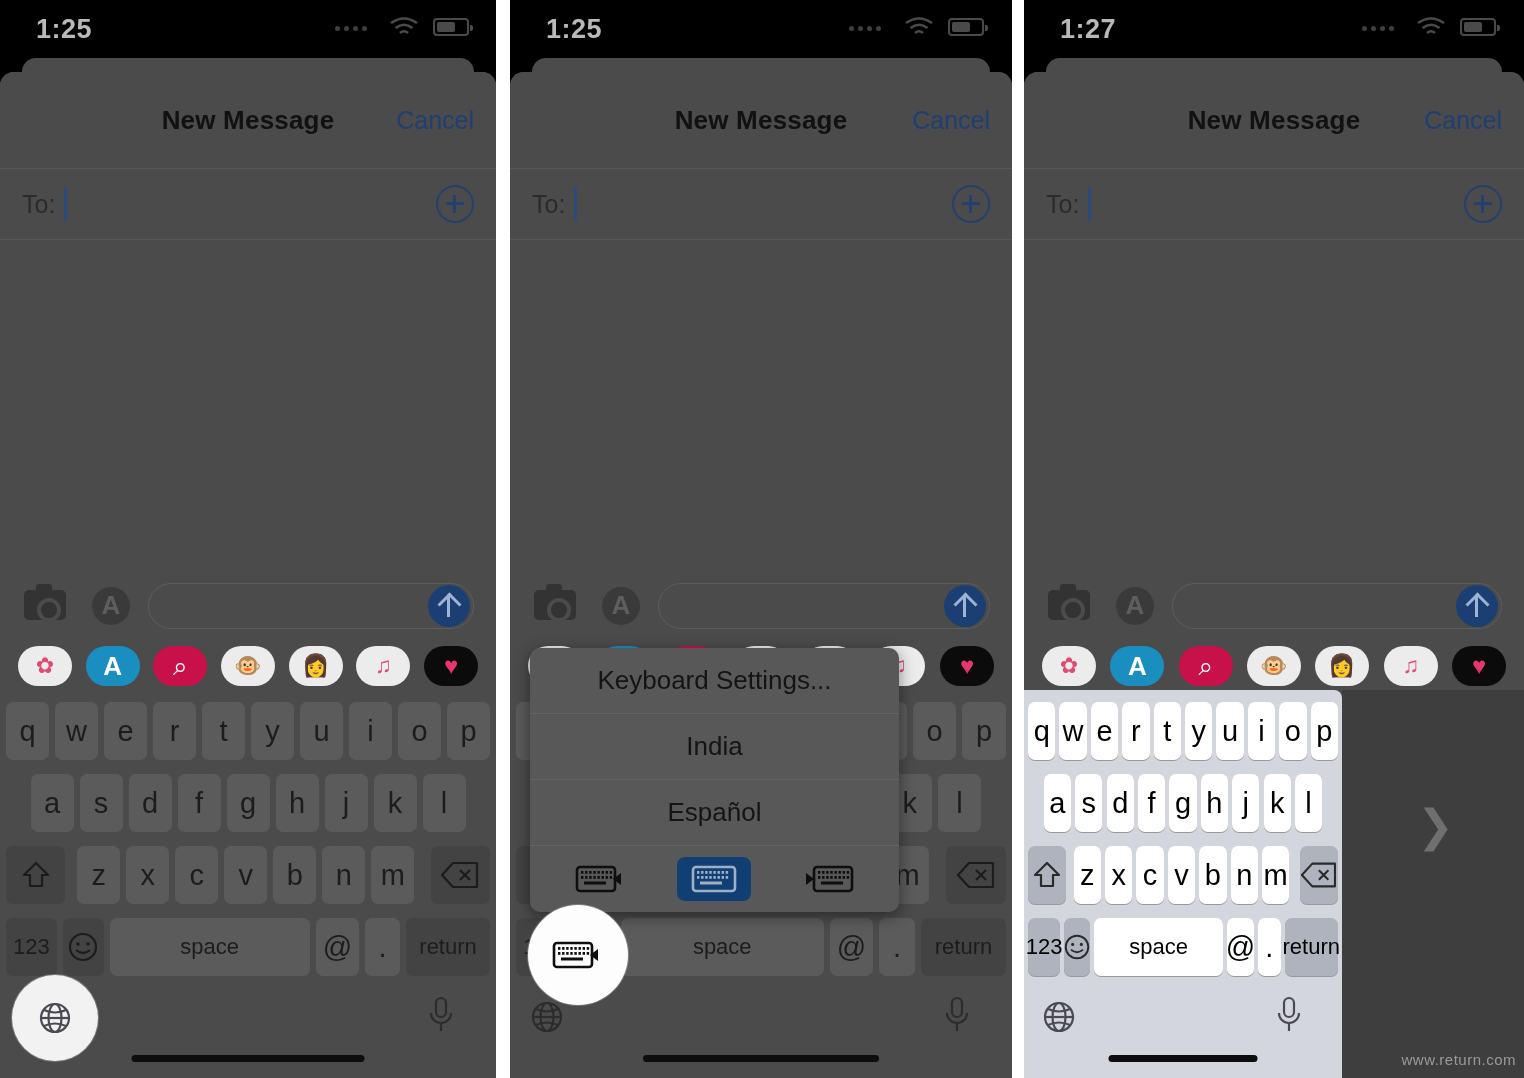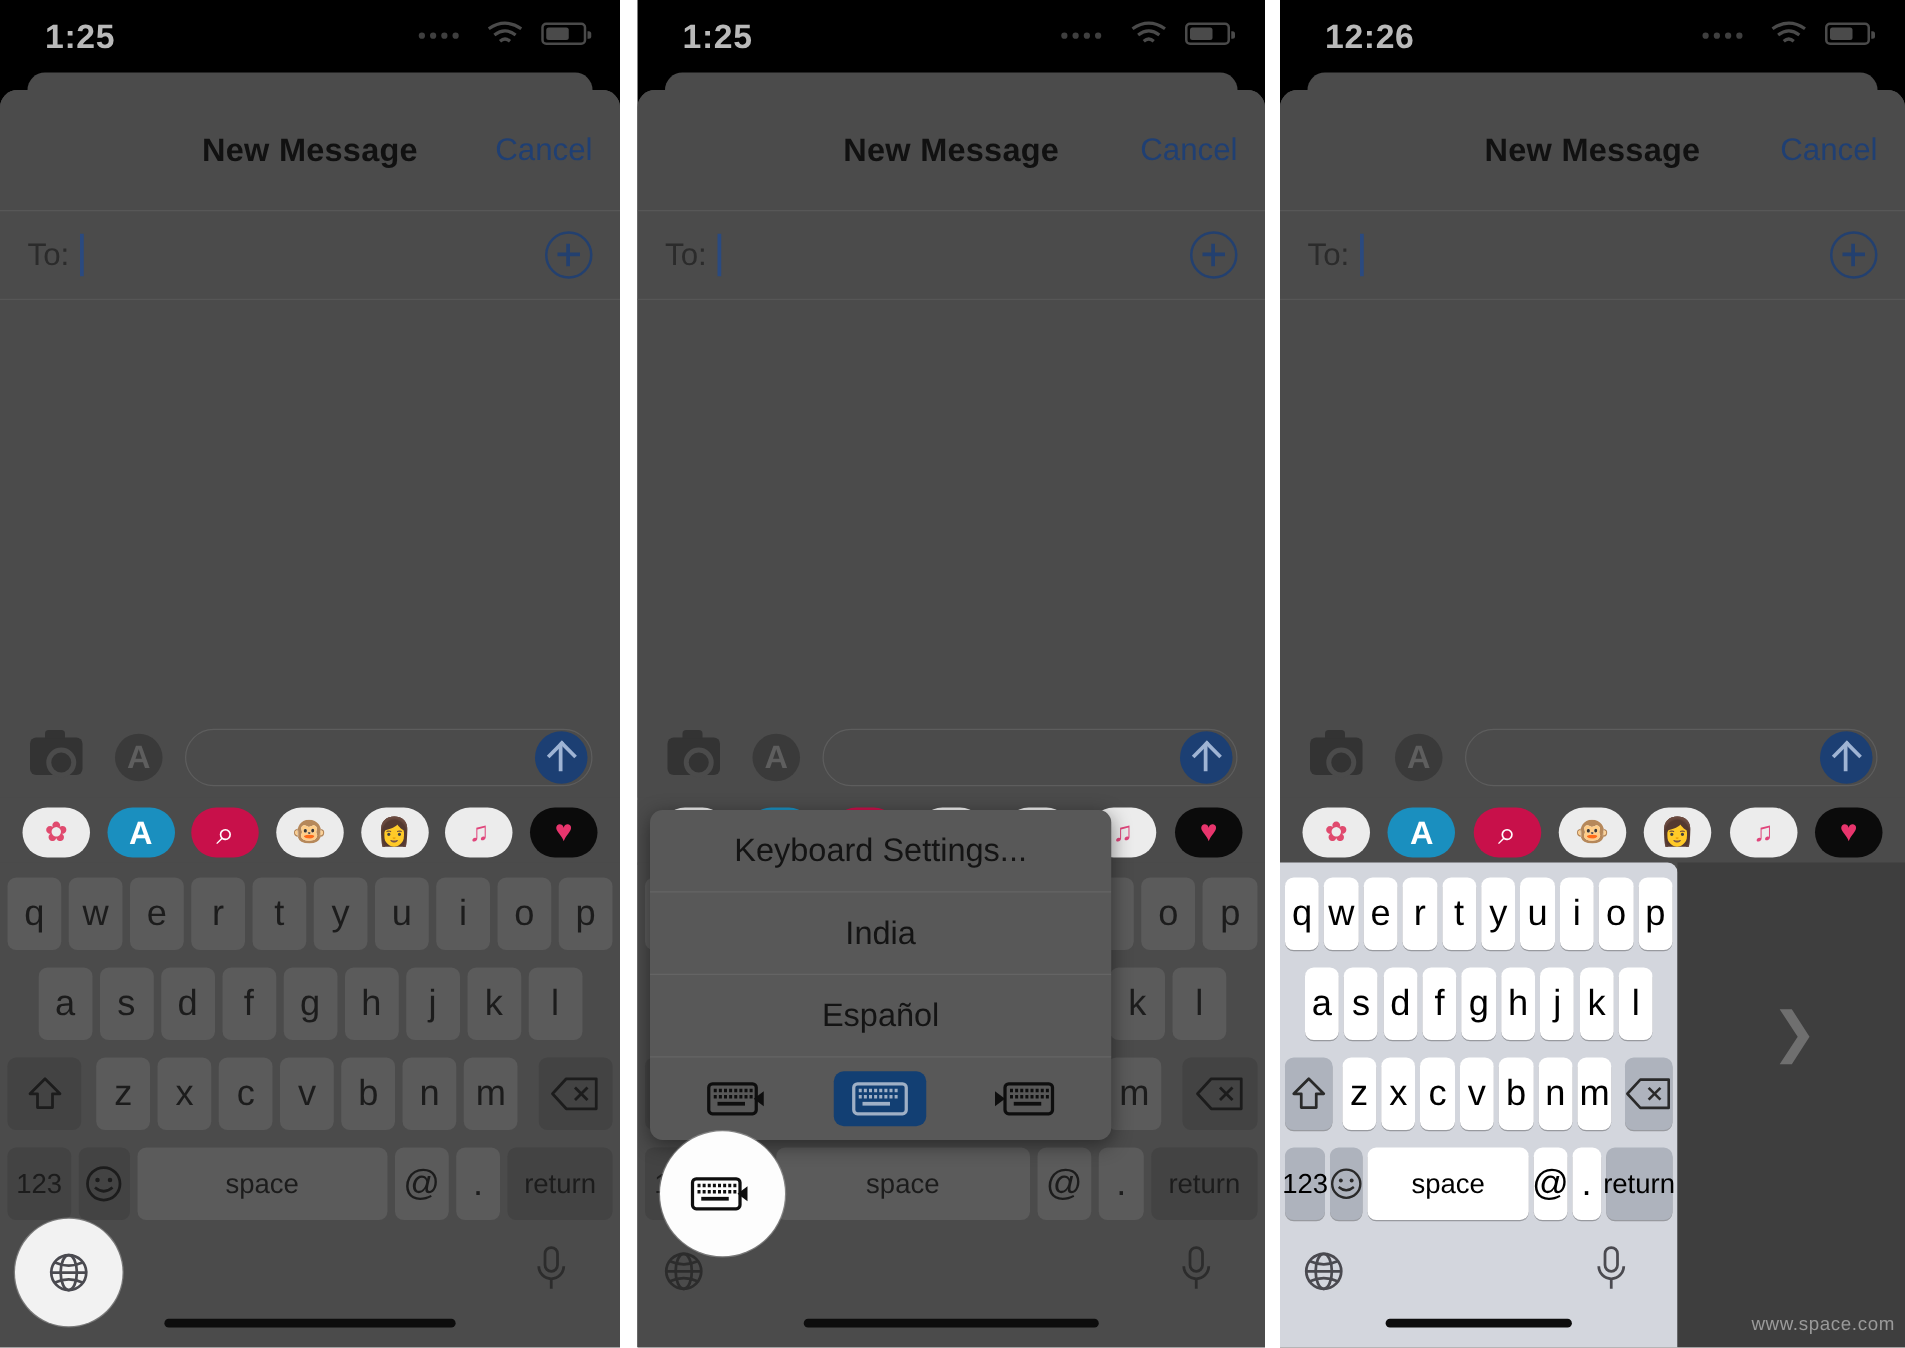--- a/index.html
+++ b/index.html
@@ -433,21 +433,21 @@
               <path d="M6 9 Q17 14 28 9" fill="none" stroke="#2c2c2c" stroke-width="2"></path>
               <path d="M6 25 Q17 20 28 25" fill="none" stroke="#2c2c2c" stroke-width="2"></path>
             </svg></div>
           <div class="mic-key" style="right: 24px; top: 305px;"><svg viewBox="0 0 30 40" width="30" height="40">
               <rect x="10" y="3" width="10" height="19" rx="5" fill="none" stroke="#2c2c2c" stroke-width="2.2"></rect>
               <path d="M5 18 a10 10 0 0 0 20 0" fill="none" stroke="#2c2c2c" stroke-width="2.2"></path>
               <line x1="15" y1="28" x2="15" y2="36" stroke="#2c2c2c" stroke-width="2.2"></line>
             </svg></div>
           <div class="homebar" style="width: 236px;"></div>
         </div>
-        <div class="popup" style="left: 10px; top: 576px; width: 369px;">
+        <div class="popup" style="left: 20px; top: 576px; width: 369px;">
           <div class="popup-item">Keyboard Settings...</div>
           <div class="popup-item">India</div>
           <div class="popup-item">Español</div>
           <div class="popup-modes">
             <div class="mode-btn">
               <svg viewBox="0 0 52 32" width="52" height="32">
                 <rect x="2" y="4" width="38" height="24" rx="3" fill="none" stroke="#0e0e0e" stroke-width="2.6"></rect>
                 <rect x="6" y="8" width="2.4" height="2.8" fill="#0e0e0e"></rect>
                 <rect x="10.1" y="8" width="2.4" height="2.8" fill="#0e0e0e"></rect>
                 <rect x="14.2" y="8" width="2.4" height="2.8" fill="#0e0e0e"></rect>
@@ -536,21 +536,21 @@
               <rect x="34.699999999999996" y="13" width="2.4" height="2.8" fill="#0e0e0e"></rect>
               <rect x="9" y="18.5" width="22" height="3" fill="#0e0e0e"></rect>
               <path d="M46 10 L38 16 L46 22 Z" fill="#0e0e0e"></path>
             </svg></div>
         </div>
       </div>
     </div>
     <div class="gap" style="width: 12px;"></div>
     <div class="panel" style="width: 500px;">
       <div class="statusbar">
-        <div class="clock">12:26</div>
+        <div class="clock">1:27</div>
         <div class="sigdots" style="right: 130px;">
           <i></i>
           <i></i>
           <i></i>
           <i></i>
         </div>
         <div class="wifi" style="right: 78px;"><svg viewBox="0 0 30 22" width="30" height="22">
             <path d="M2 7 Q15 -2 28 7" fill="none" stroke="#4a4a4a" stroke-width="2.6"></path>
             <path d="M6.5 12 Q15 5.5 23.5 12" fill="none" stroke="#4a4a4a" stroke-width="2.6"></path>
             <path d="M11 17 Q15 13.5 19 17" fill="none" stroke="#4a4a4a" stroke-width="2.6"></path>
@@ -649,14 +649,14 @@
               <rect x="10" y="3" width="10" height="19" rx="5" fill="none" stroke="#4a4a50" stroke-width="2.2"></rect>
               <path d="M5 18 a10 10 0 0 0 20 0" fill="none" stroke="#4a4a50" stroke-width="2.2"></path>
               <line x1="15" y1="28" x2="15" y2="36" stroke="#4a4a50" stroke-width="2.2"></line>
             </svg></div>
           <div class="homebar" style="width: 149px;"></div>
         </div>
         <div style="position: absolute; inset: 618px 0px 0px 318px; background: rgb(62, 62, 62);"></div>
         <div class="chevron-expand" style="left: 393px; top: 728px;">❯</div>
       </div>
     </div>
-    <div class="watermark">www.space.com</div>
+    <div class="watermark">www.return.com</div>
   </div>
 
 </body></html>

